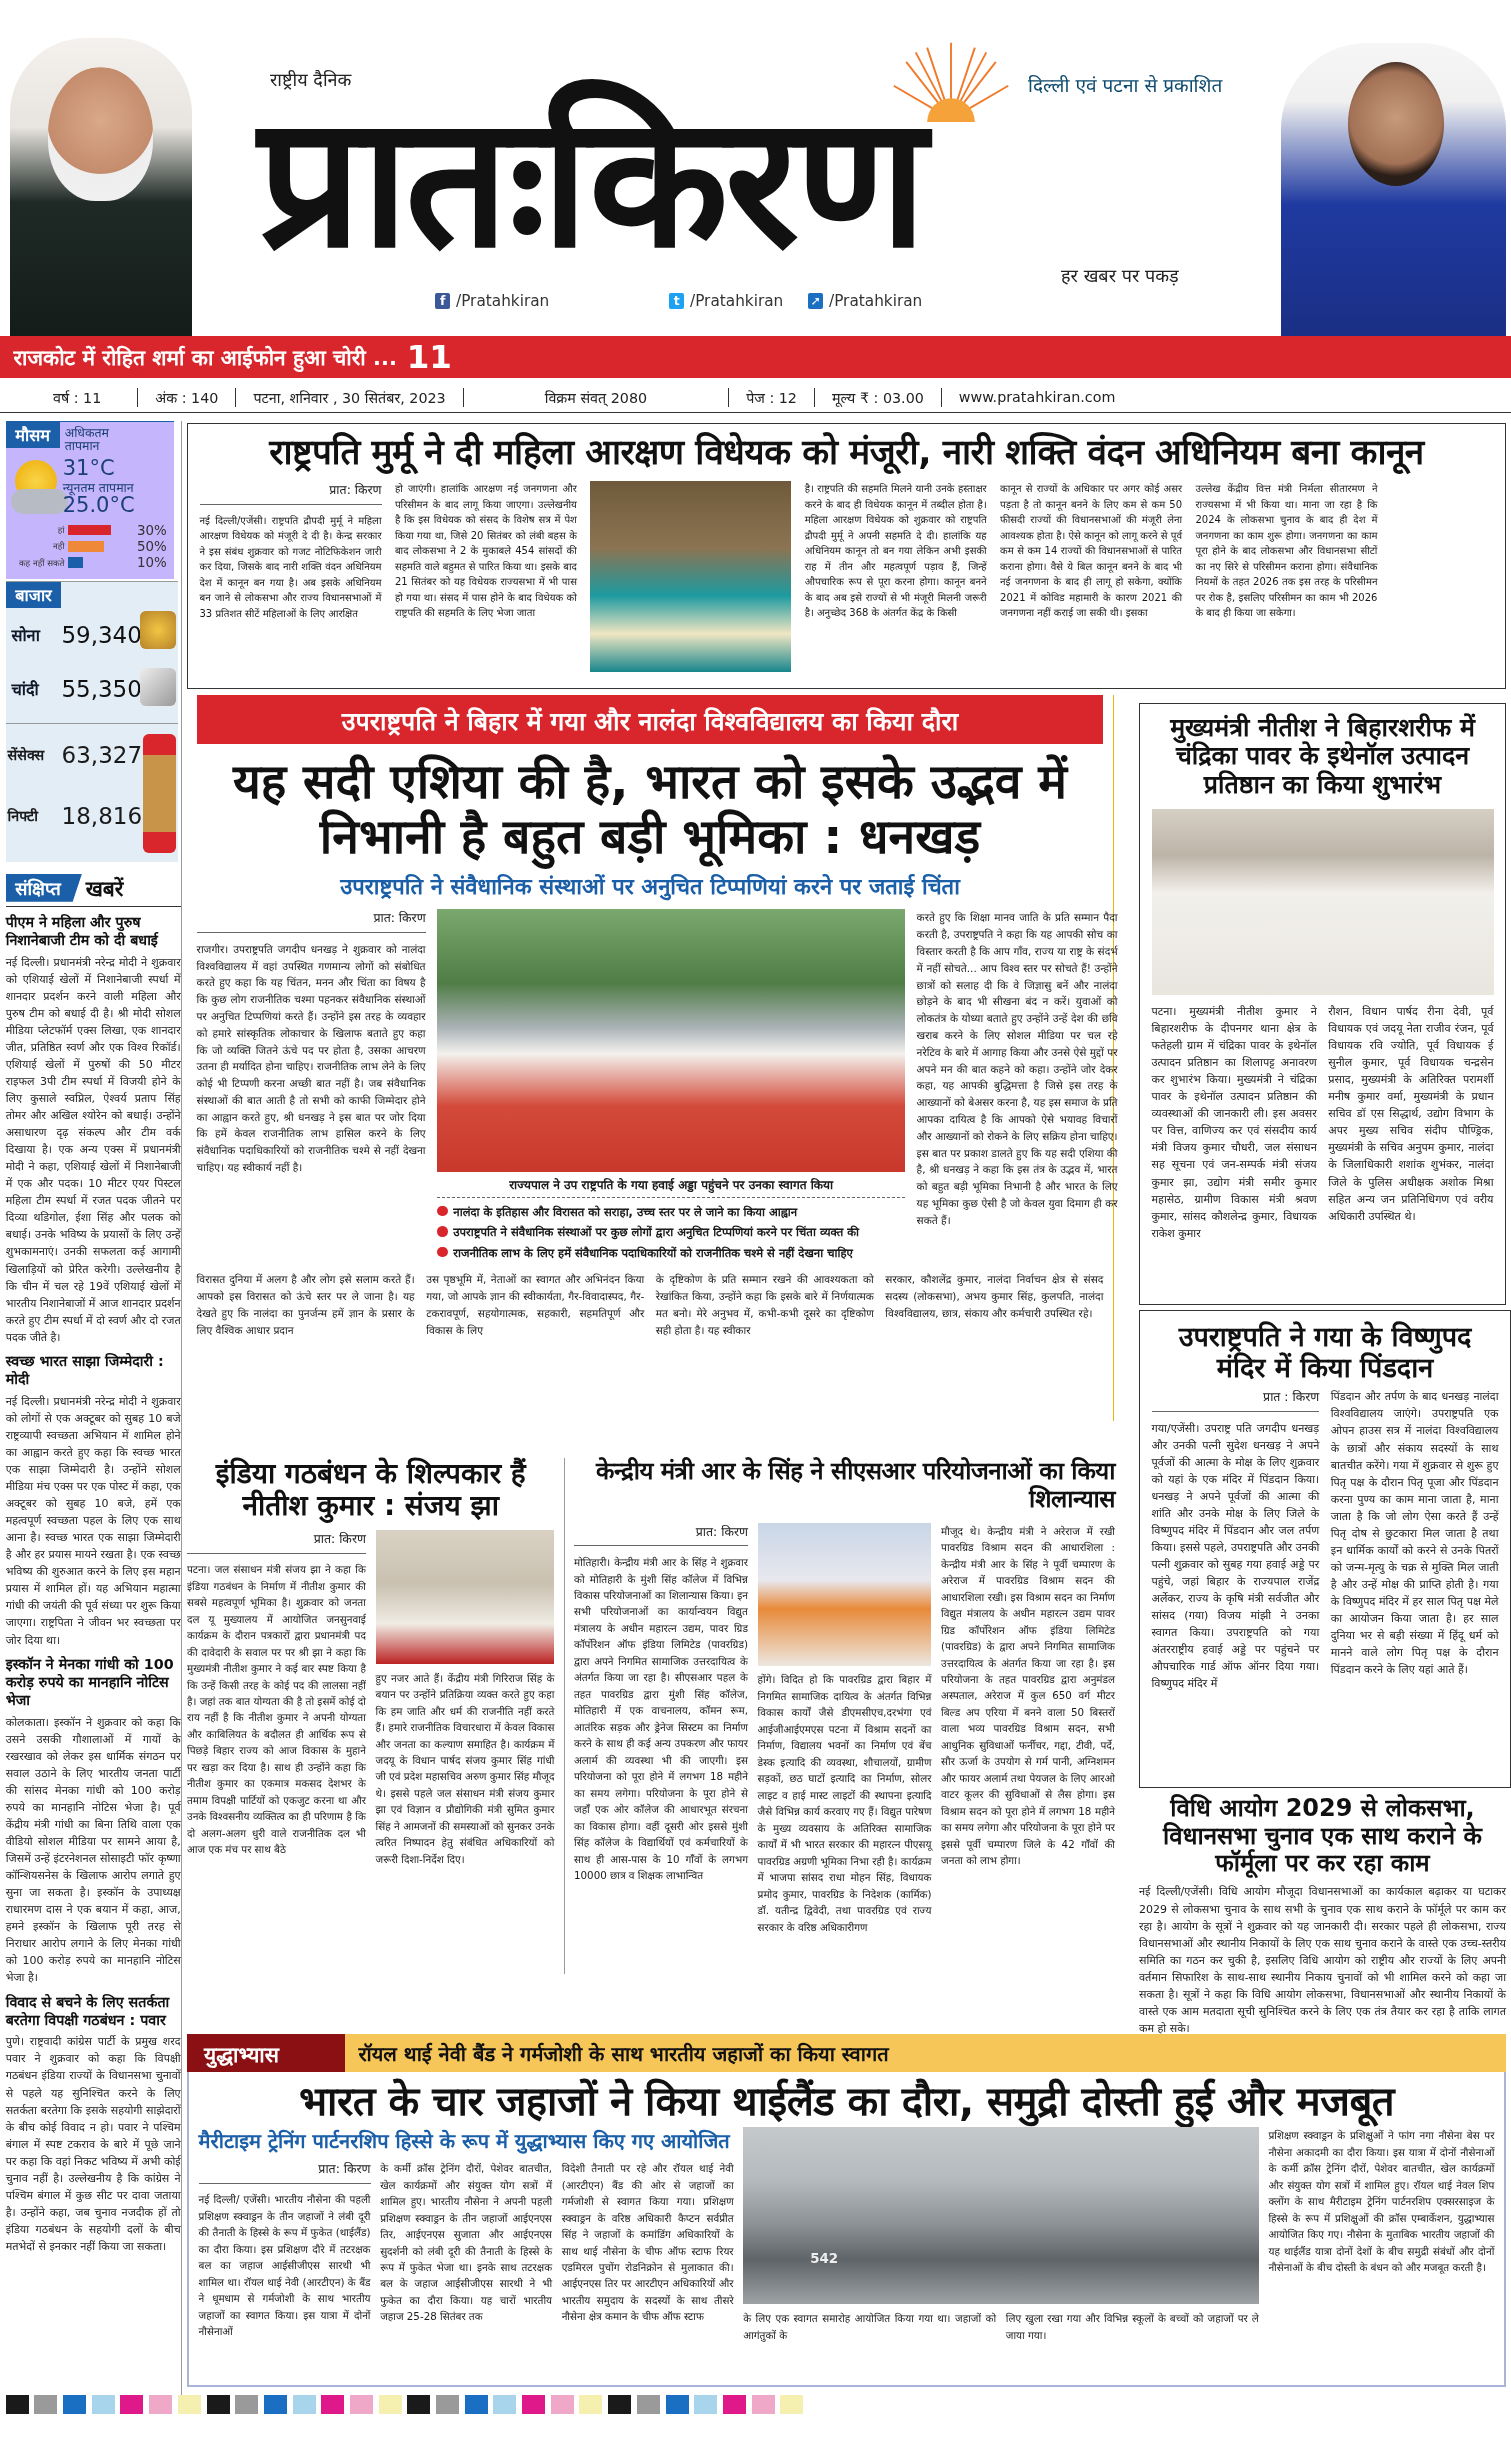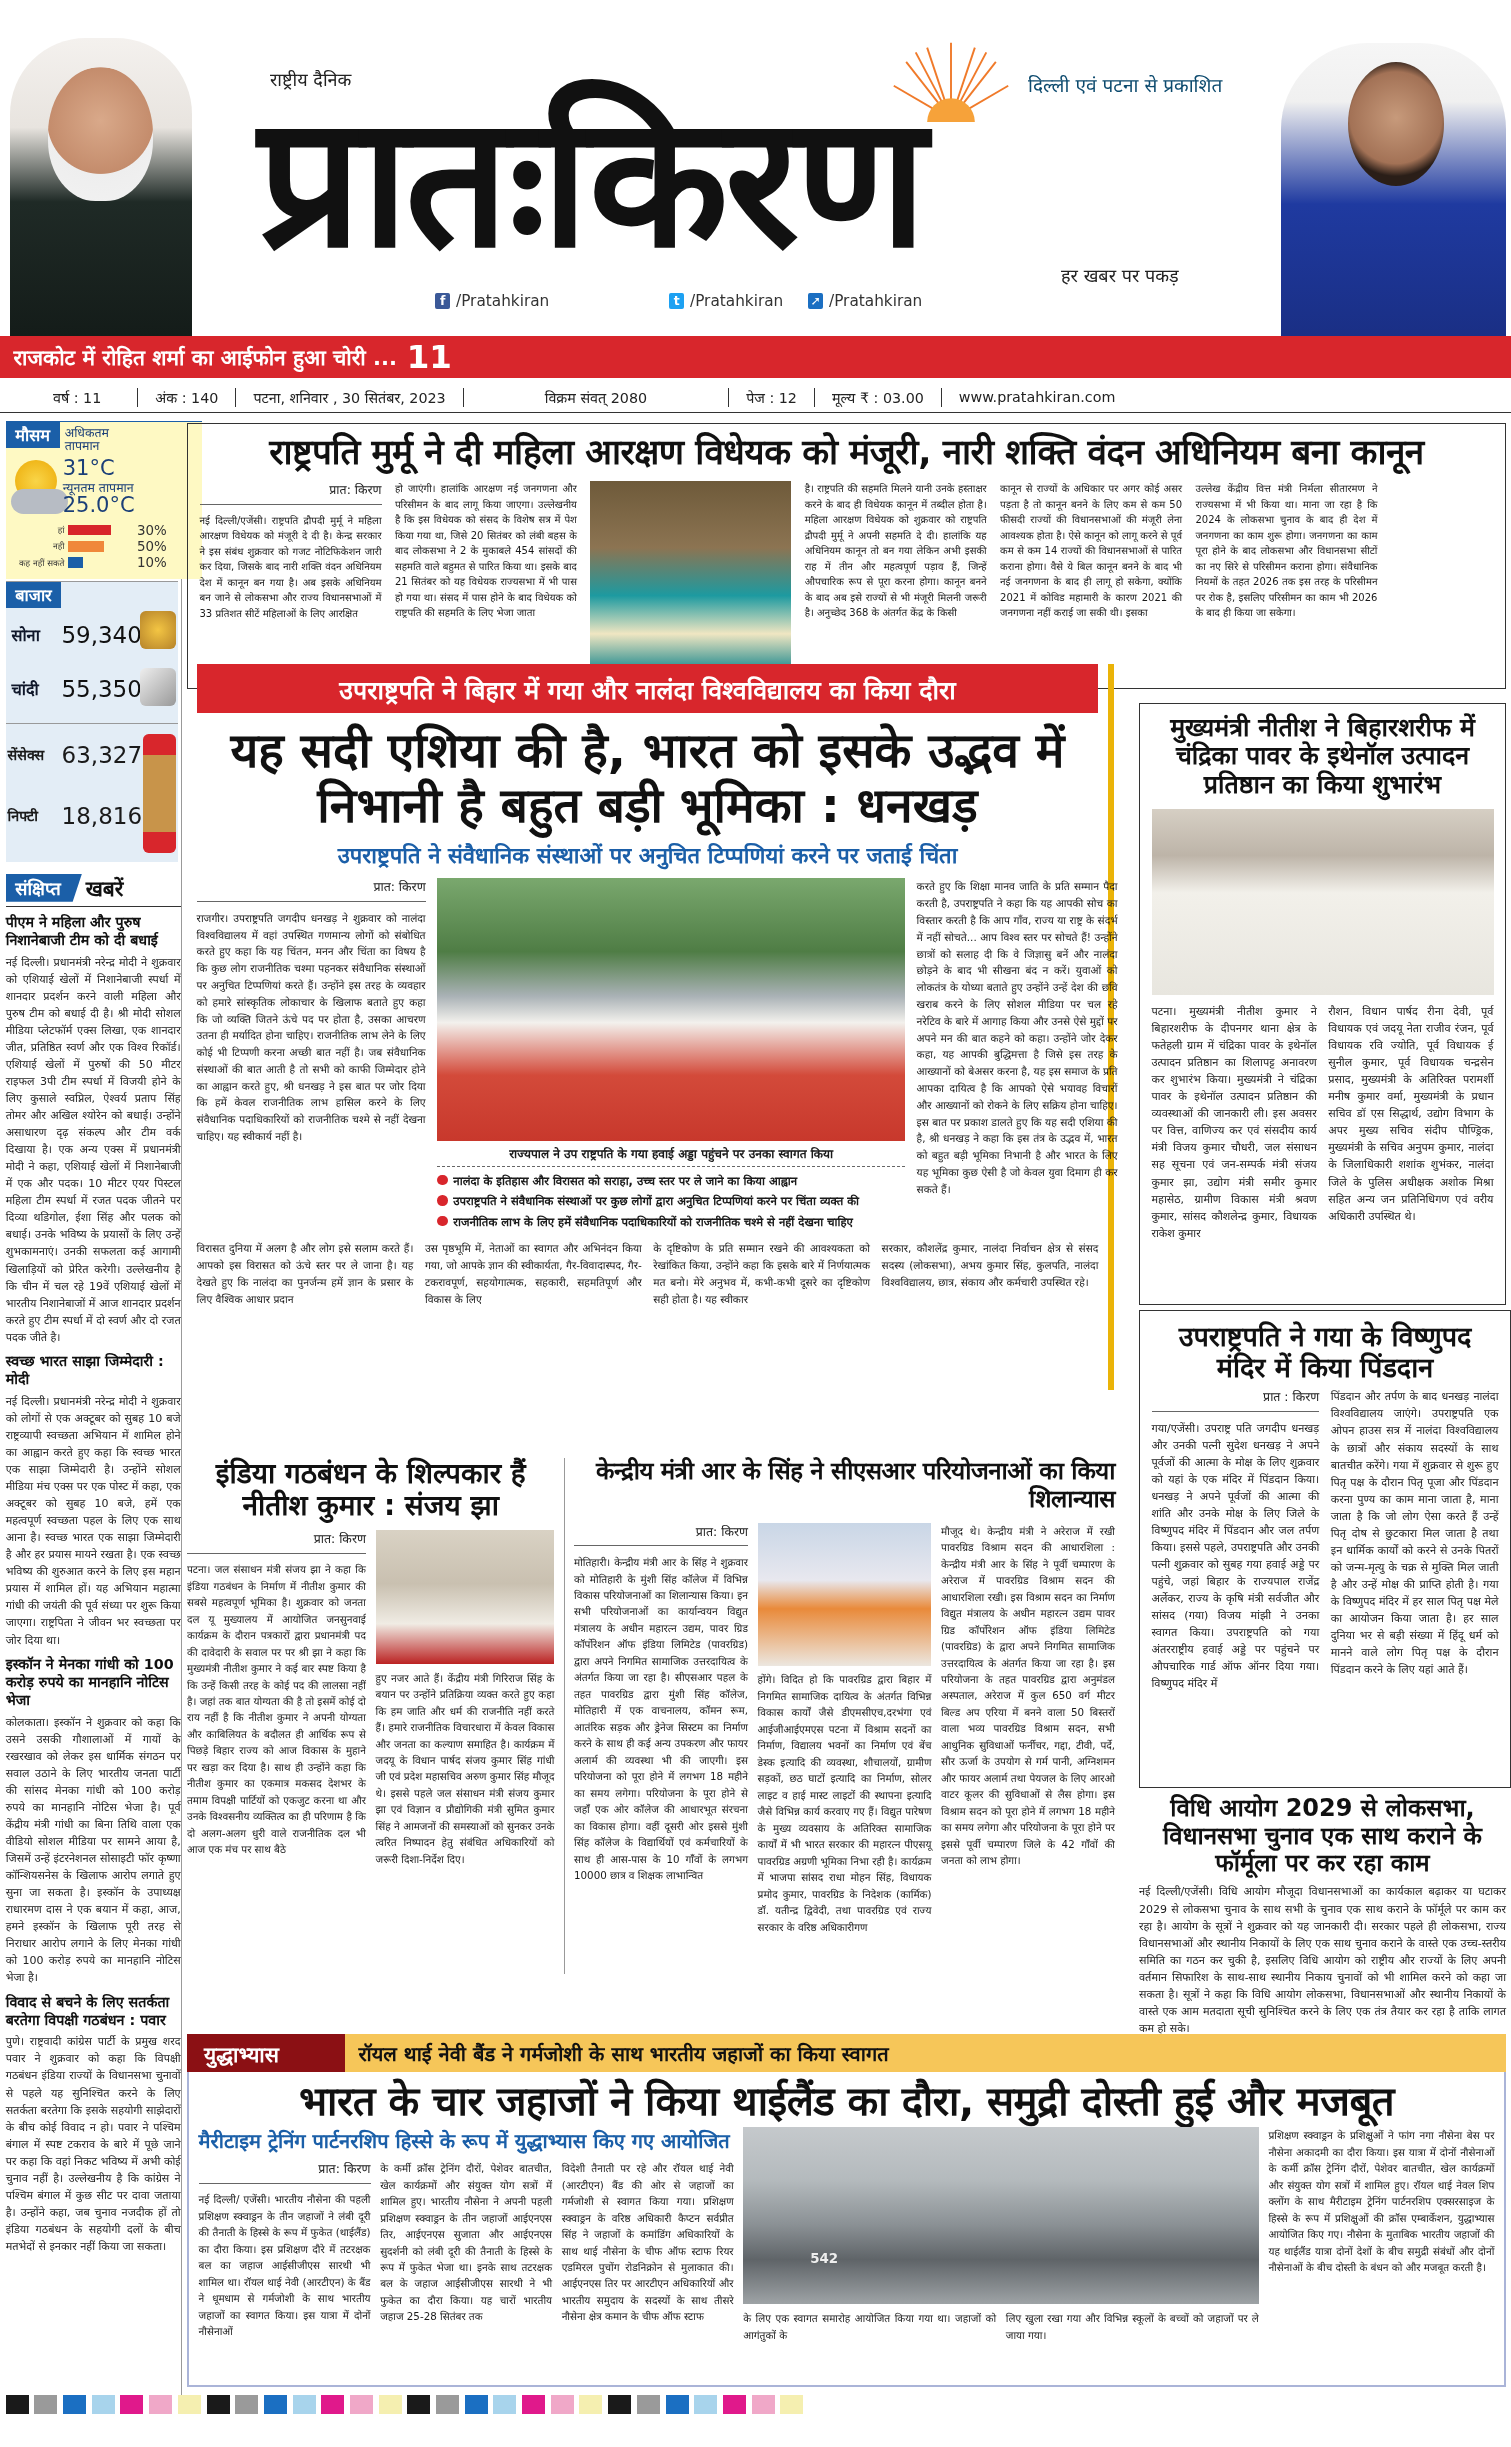--- a/index.html
+++ b/index.html
@@ -25,21 +25,21 @@
 #ticker .num{font-size:32.5px;font-weight:900}
 #ticker .txt{font-size:21px;font-weight:700}
 #ticker .l,#ticker .r{display:flex;align-items:center;gap:9.6px}
 
 #infobar{left:0;top:382px;width:1511px;height:31px;border-bottom:1.9px solid #333;display:flex;align-items:center;font-size:14.3px;color:#222}
 #infobar span{padding:0 17px;border-right:1px solid #333}
 #infobar span:last-child{border-right:none}
 
 
 #sidebar{left:5.7px;top:421px;width:176px;height:1988px;border-right:1px solid #999}
-.wx{width:196px;height:158px;background:#fef9c3;position:relative;border-top:1.9px solid #1b5fa8}
+.wx{width:168px;height:158px;background:#c4b5fd;position:relative;border-top:1.9px solid #1b5fa8}
 .tag-blue{background:#1b5fa8;color:#fff;font-weight:800;font-size:16.3px;padding:1.9px 9.6px;display:inline-block}
 .wx .sunicon{position:absolute;left:9.6px;top:38px;width:42px;height:42px;border-radius:50%;background:radial-gradient(circle,#f9d548 0%,#f0b71a 70%,#f0b71a 100%)}
 .wx .cloud{position:absolute;left:5.7px;top:67px;width:57px;height:25px;border-radius:12.4px;background:#b7bcc4}
 .wx .lab{position:absolute;left:57px;font-size:12.4px;color:#1b3f78}
 .wx .temp{position:absolute;left:57px;font-size:21px;color:#1b3f78}
 .bars{position:absolute;left:9.6px;top:100px;width:161px}
 .bar-row{display:flex;align-items:center;height:16.3px;font-size:9.6px}
 .bar-row .bl{width:53px;text-align:right;padding-right:3.8px;color:#333;font-size:8.6px}
 .bar-row .bar{height:10.5px}
 .bar-row .bv{margin-left:auto;font-size:13.4px;color:#333;padding-right:9.6px}
@@ -210,21 +210,21 @@
       <p class="cols" style="font-size:10px;line-height:1.55;text-align:justify">नई दिल्ली/एजेंसी। राष्ट्रपति द्रौपदी मुर्मू ने महिला आरक्षण विधेयक को मंजूरी दे दी है। केन्द्र सरकार ने इस संबंध शुक्रवार को गजट नोटिफिकेशन जारी कर दिया, जिसके बाद नारी शक्ति वंदन अधिनियम देश में कानून बन गया है। अब इसके अधिनियम बन जाने से लोकसभा और राज्य विधानसभाओं में 33 प्रतिशत सीटें महिलाओं के लिए आरक्षित</p>
     </div>
     <p style="font-size:10px;line-height:1.55;text-align:justify">हो जाएंगी। हालांकि आरक्षण नई जनगणना और परिसीमन के बाद लागू किया जाएगा। उल्लेखनीय है कि इस विधेयक को संसद के विशेष सत्र में पेश किया गया था, जिसे 20 सितंबर को लंबी बहस के बाद लोकसभा ने 2 के मुकाबले 454 सांसदों की सहमति वाले बहुमत से पारित किया था। इसके बाद 21 सितंबर को यह विधेयक राज्यसभा में भी पास हो गया था। संसद में पास होने के बाद विधेयक को राष्ट्रपति की सहमति के लिए भेजा जाता</p>
     <div class="img" style="height:191px;background:linear-gradient(180deg,#6e5a3a 0%,#8c7452 35%,#1d9aa0 60%,#f0e6c2 80%,#17868c 100%)"></div>
     <p style="font-size:10px;line-height:1.55;text-align:justify">है। राष्ट्रपति की सहमति मिलने यानी उनके हस्ताक्षर करने के बाद ही विधेयक कानून में तब्दील होता है। महिला आरक्षण विधेयक को शुक्रवार को राष्ट्रपति द्रौपदी मुर्मू ने अपनी सहमति दे दी। हालांकि यह अधिनियम कानून तो बन गया लेकिन अभी इसकी राह में तीन और महत्वपूर्ण पड़ाव हैं, जिन्हें औपचारिक रूप से पूरा करना होगा। कानून बनने के बाद अब इसे राज्यों से भी मंजूरी मिलनी जरूरी है। अनुच्छेद 368 के अंतर्गत केंद्र के किसी</p>
     <p style="font-size:10px;line-height:1.55;text-align:justify">कानून से राज्यों के अधिकार पर अगर कोई असर पड़ता है तो कानून बनने के लिए कम से कम 50 फीसदी राज्यों की विधानसभाओं की मंजूरी लेना आवश्यक होता है। ऐसे कानून को लागू करने से पूर्व कम से कम 14 राज्यों की विधानसभाओं से पारित कराना होगा। वैसे ये बिल कानून बनने के बाद भी नई जनगणना के बाद ही लागू हो सकेगा, क्योंकि 2021 में कोविड महामारी के कारण 2021 की जनगणना नहीं कराई जा सकी थी। इसका</p>
     <p style="font-size:10px;line-height:1.55;text-align:justify">उल्लेख केंद्रीय वित्त मंत्री निर्मला सीतारमण ने राज्यसभा में भी किया था। माना जा रहा है कि 2024 के लोकसभा चुनाव के बाद ही देश में जनगणना का काम शुरू होगा। जनगणना का काम पूरा होने के बाद लोकसभा और विधानसभा सीटों का नए सिरे से परिसीमन कराना होगा। संवैधानिक नियमों के तहत 2026 तक इस तरह के परिसीमन पर रोक है, इसलिए परिसीमन का काम भी 2026 के बाद ही किया जा सकेगा।</p>
   </div>
 </div>
 
-<div class="abs" style="left:187px;top:664px;width:927px;height:726px;border-right:6px solid #eab308">
+<div class="abs" style="left:187px;top:695px;width:927px;height:726px;border-right:1px solid #eab308">
   <div class="redband" style="font-size:25px;padding:7.6px 0;margin:0 9.6px">उपराष्ट्रपति ने बिहार में गया और नालंदा विश्वविद्यालय का किया दौरा</div>
   <div class="hl" style="font-size:48px;text-align:center;margin-top:9.6px;padding:0 9.6px">यह सदी एशिया की है, भारत को इसके उद्भव में निभानी है बहुत बड़ी भूमिका : धनखड़</div>
   <div class="subhl" style="font-size:22px;margin-top:5.7px">उपराष्ट्रपति ने संवैधानिक संस्थाओं पर अनुचित टिप्पणियां करने पर जताई चिंता</div>
   <div style="display:grid;grid-template-columns:229px 468px 201px;gap:11.5px;margin-top:9.6px;padding:0 9.6px">
     <div>
       <div class="byline">प्रात: किरण</div>
       <p style="font-size:10.5px;line-height:1.6;text-align:justify">राजगीर। उपराष्ट्रपति जगदीप धनखड़ ने शुक्रवार को नालंदा विश्वविद्यालय में वहां उपस्थित गणमान्य लोगों को संबोधित करते हुए कहा कि यह चिंतन, मनन और चिंता का विषय है कि कुछ लोग राजनीतिक चश्मा पहनकर संवैधानिक संस्थाओं पर अनुचित टिप्पणियां करते हैं। उन्होंने इस तरह के व्यवहार को हमारे सांस्कृतिक लोकाचार के खिलाफ बताते हुए कहा कि जो व्यक्ति जितने ऊंचे पद पर होता है, उसका आचरण उतना ही मर्यादित होना चाहिए। राजनीतिक लाभ लेने के लिए कोई भी टिप्पणी करना अच्छी बात नहीं है। जब संवैधानिक संस्थाओं की बात आती है तो सभी को काफी जिम्मेदार होने का आह्वान करते हुए, श्री धनखड़ ने इस बात पर जोर दिया कि हमें केवल राजनीतिक लाभ हासिल करने के लिए संवैधानिक पदाधिकारियों को राजनीतिक चश्मे से नहीं देखना चाहिए। यह स्वीकार्य नहीं है।</p>
     </div>
     <div>
       <div class="img" style="height:263px;background:linear-gradient(180deg,#7aa86e 0%,#4f7d45 28%,#aab2b6 45%,#f3f1ed 55%,#d34a3a 75%,#c8382c 100%)"></div>

